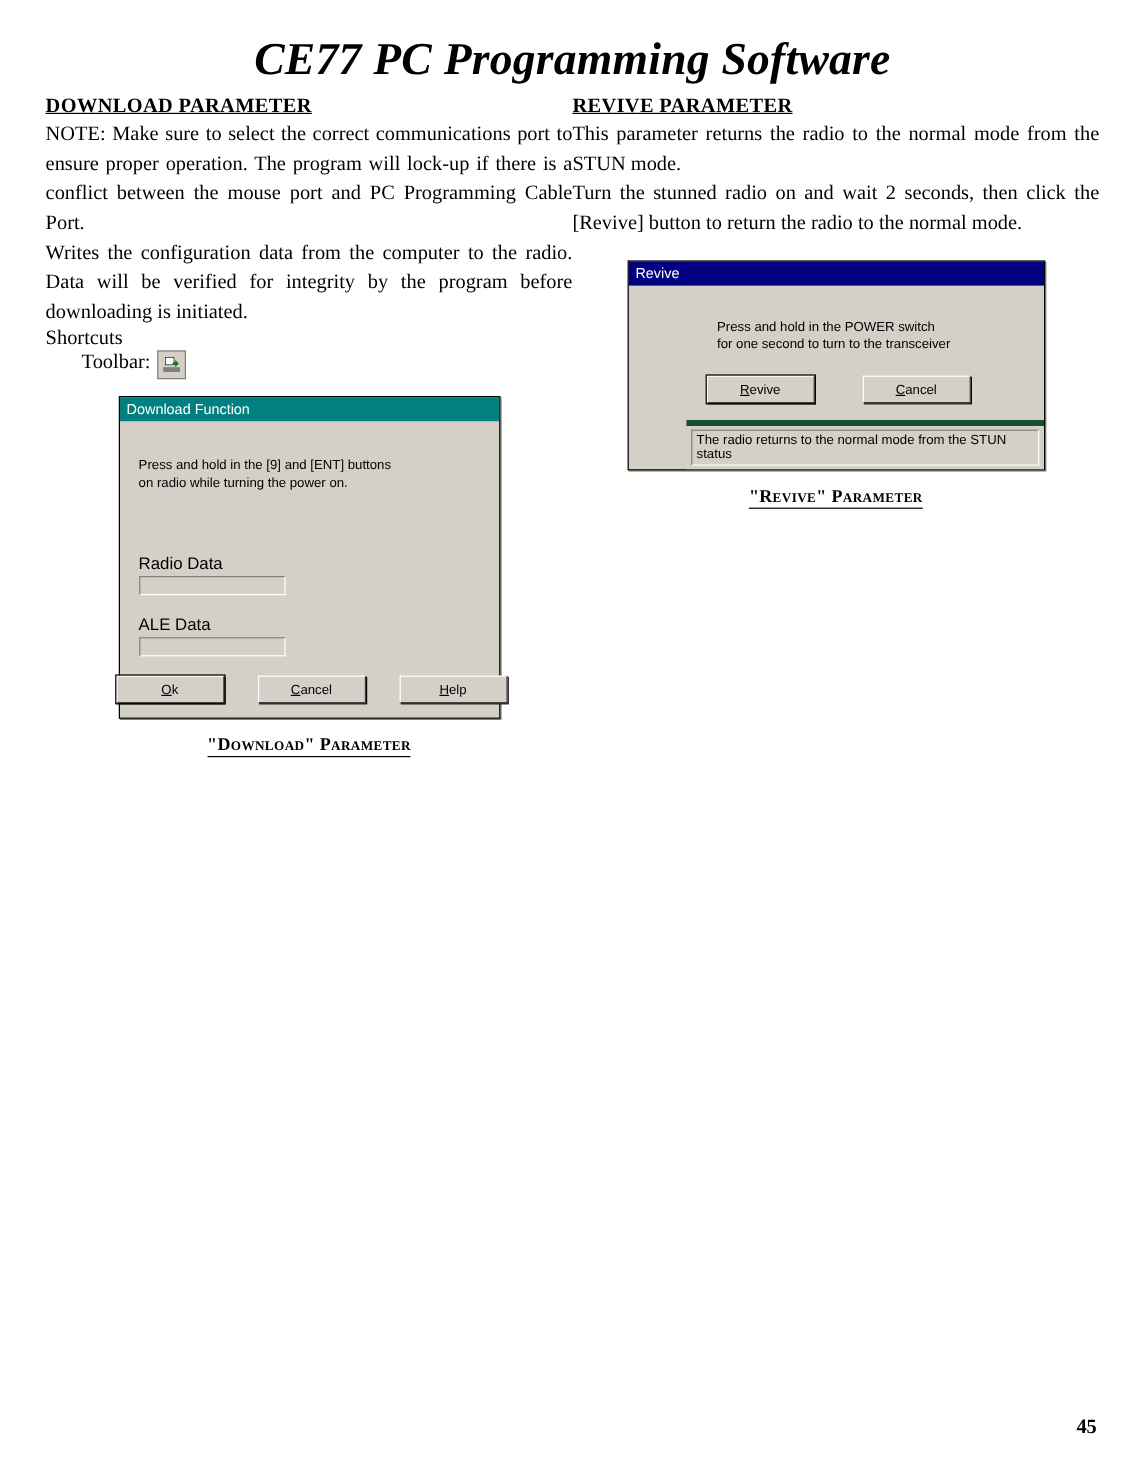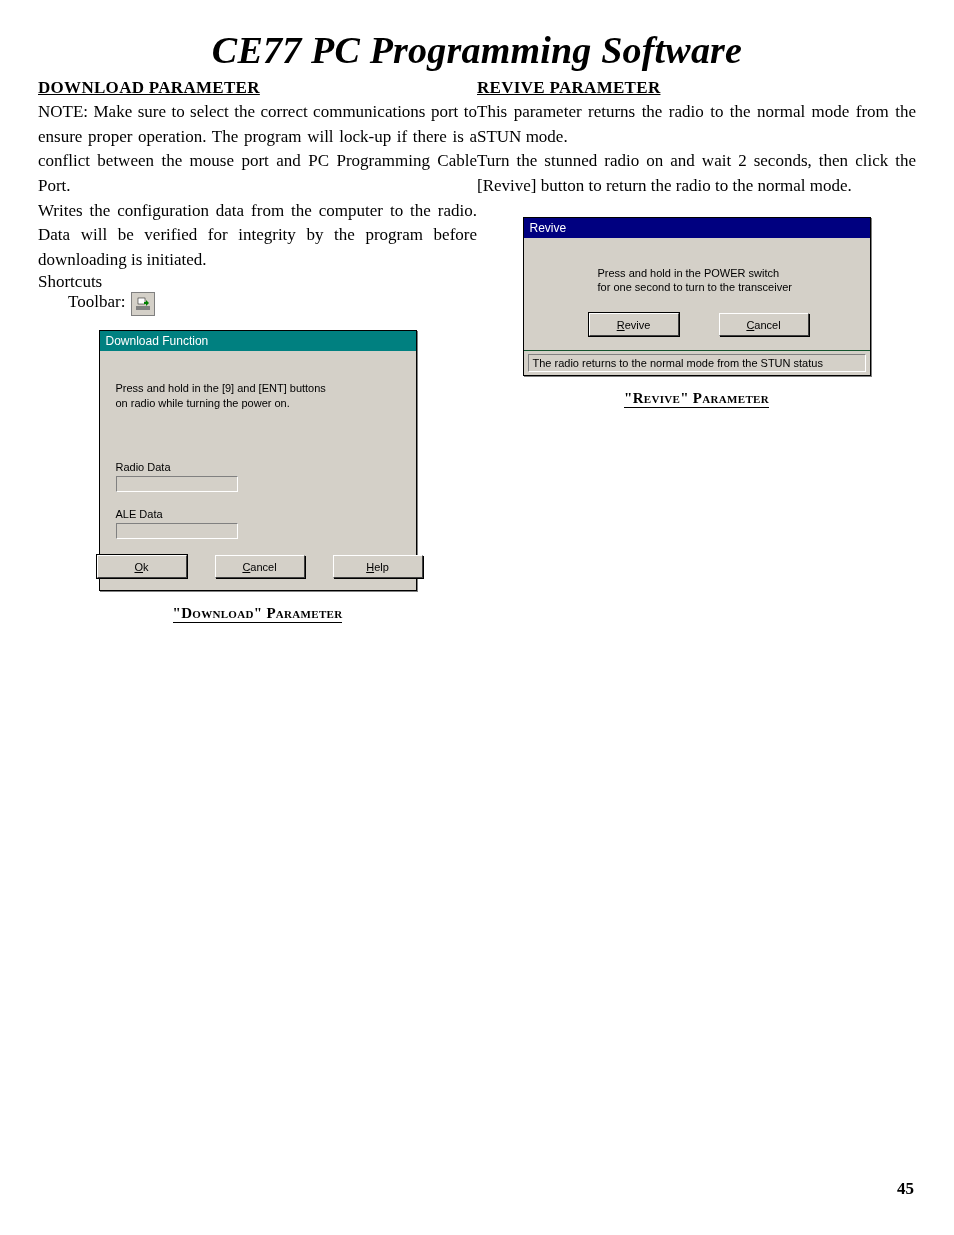--- a/index.html
+++ b/index.html
@@ -93,21 +93,21 @@
   }
   .dialog-body {
     padding: 30px 16px 12px 16px;
   }
   .instruction {
     font-size: 11px;
     line-height: 1.35;
     margin-bottom: 24px;
   }
   .field-label {
-    font-size: 11px;
+    font-size: 14px;
     margin-bottom: 3px;
   }
   .progress-slot {
     height: 14px;
     border-top: 1px solid #808080;
     border-left: 1px solid #808080;
     border-right: 1px solid #ffffff;
     border-bottom: 1px solid #ffffff;
     background: #d4d0c8;
     margin-bottom: 16px;
@@ -140,24 +140,25 @@
     align-items: center;
     justify-content: center;
     padding: 0 8px;
   }
   .win-btn.default {
     outline: 1px solid #000;
     outline-offset: -0px;
   }
   .win-btn .mn { text-decoration: underline; }
   .statusbar {
-    border-top: 1px solid #14532d;
+    border-top: 5px solid #14532d;
     padding: 3px 4px;
     font-size: 11px;
     background: #d4d0c8;
+    margin-left: 48px;
   }
   .statusbar-inner {
     border-top: 1px solid #808080;
     border-left: 1px solid #808080;
     border-right: 1px solid #ffffff;
     border-bottom: 1px solid #ffffff;
     padding: 2px 4px;
   }
   .revive-body {
     padding: 28px 30px 8px 30px;

